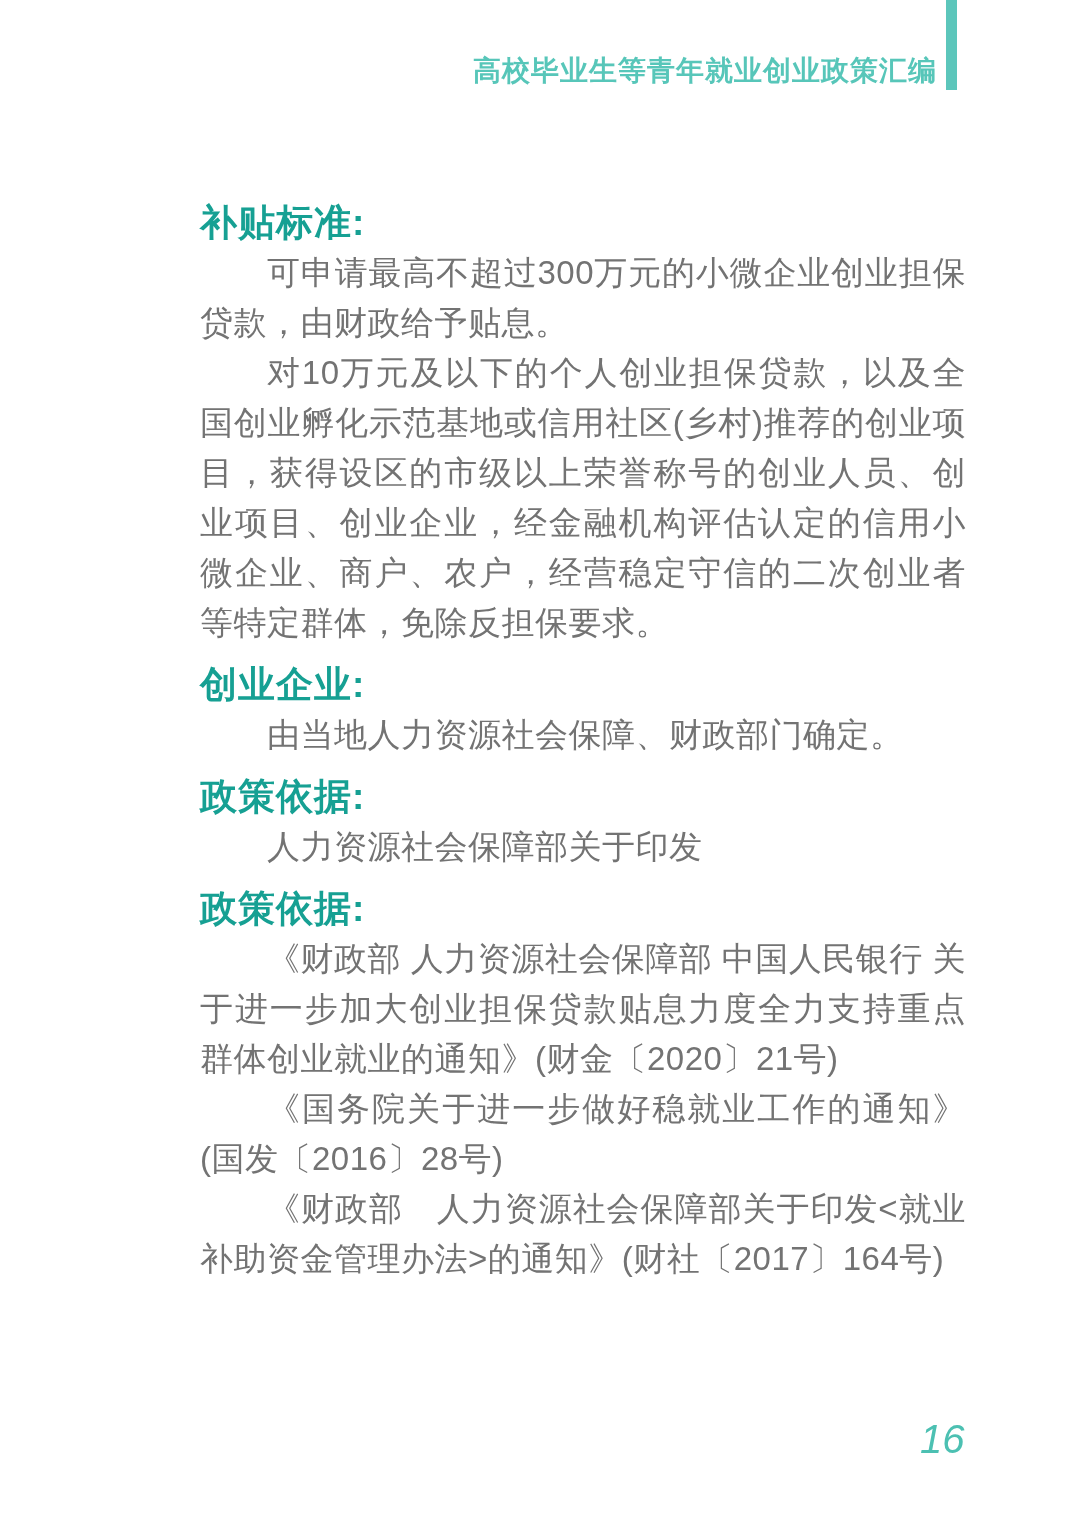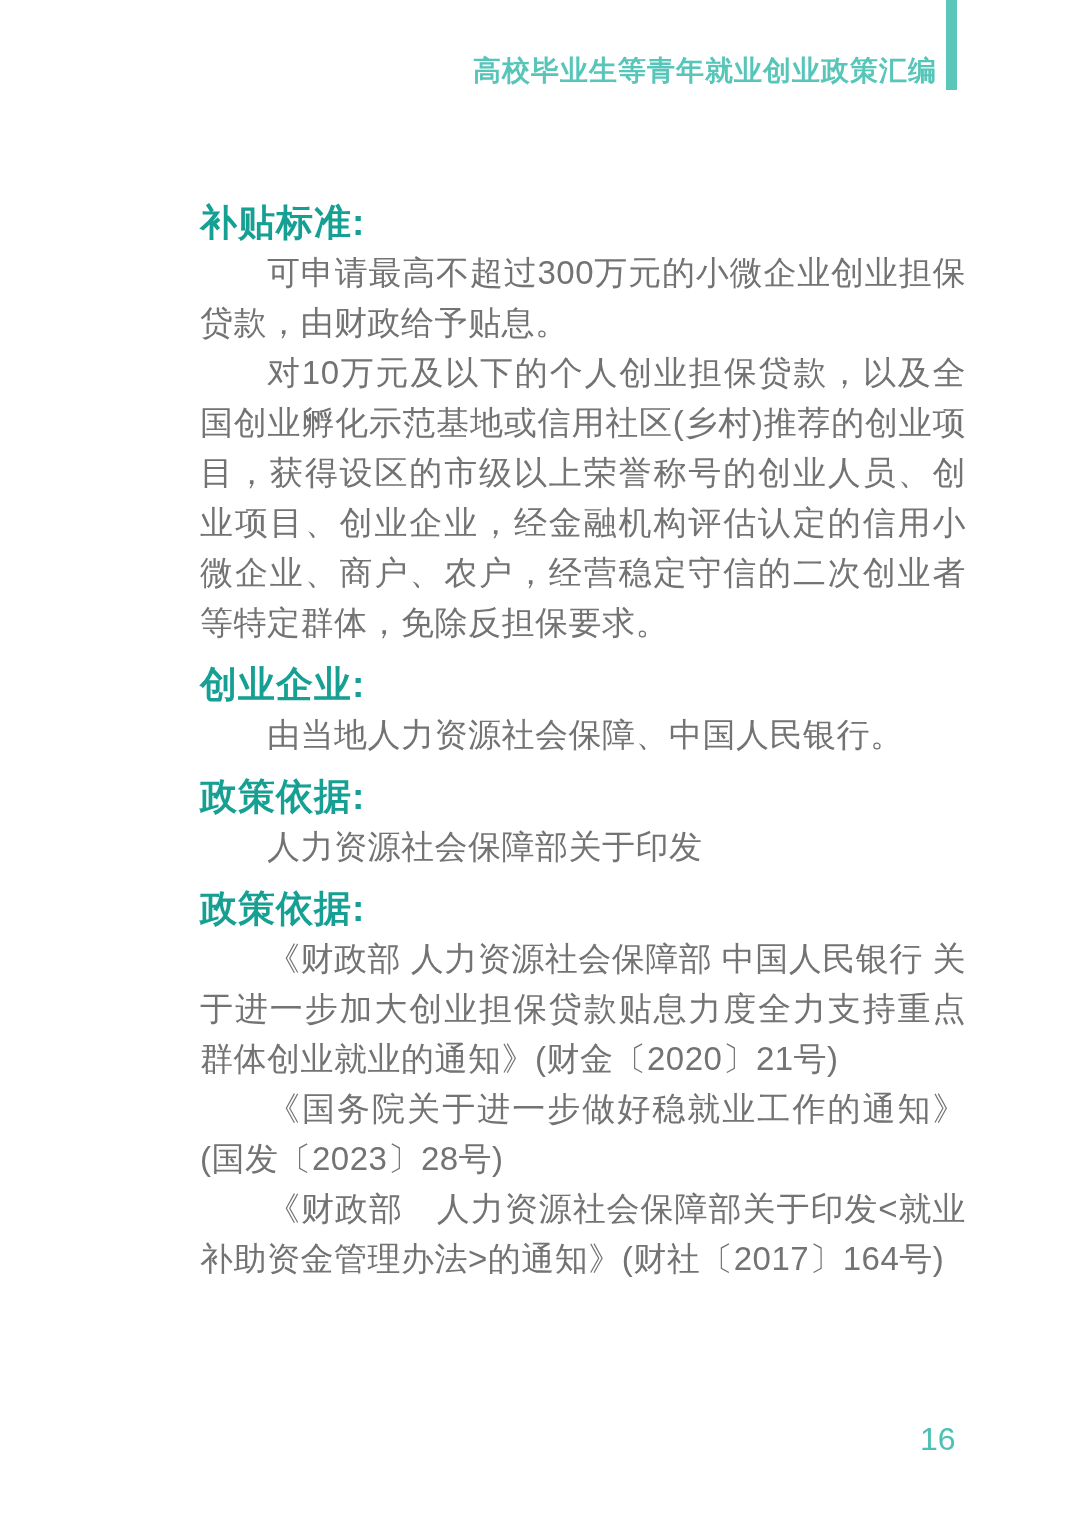--- a/index.html
+++ b/index.html
@@ -53,48 +53,49 @@
     line-height: 50px;
     color: #737373;
     text-align: justify;
     text-indent: 67px;
     letter-spacing: 0.5px;
   }
   .page-number {
     position: absolute;
     left: 920px;
     top: 1420px;
-    font-size: 32px;
+    font-size: 40px;
     line-height: 38px;
     color: #4cc0b2;
+    font-style: italic;
   }
 </style>
 </head>
 <body>
 
 <div class="page">
 
   <div class="accent-bar"></div>
 
   <div class="header-title">高校毕业生等青年就业创业政策汇编</div>
 
   <div class="content">
 
     <h2 class="sec-heading first">补贴标准:</h2>
     <p class="body-para">可申请最高不超过300万元的小微企业创业担保贷款，由财政给予贴息。</p>
     <p class="body-para">对10万元及以下的个人创业担保贷款，以及全国创业孵化示范基地或信用社区(乡村)推荐的创业项目，获得设区的市级以上荣誉称号的创业人员、创业项目、创业企业，经金融机构评估认定的信用小微企业、商户、农户，经营稳定守信的二次创业者等特定群体，免除反担保要求。</p>
 
     <h2 class="sec-heading">创业企业:</h2>
-    <p class="body-para">由当地人力资源社会保障、中国人民银行。</p>
+    <p class="body-para">由当地人力资源社会保障、财政部门确定。</p>
 
     <h2 class="sec-heading">政策依据:</h2>
     <p class="body-para">人力资源社会保障部关于印发</p>
 
     <h2 class="sec-heading">政策依据:</h2>
     <p class="body-para">《财政部 人力资源社会保障部 中国人民银行 关于进一步加大创业担保贷款贴息力度全力支持重点群体创业就业的通知》(财金〔2020〕21号)</p>
-    <p class="body-para">《国务院关于进一步做好稳就业工作的通知》(国发〔2023〕28号)</p>
+    <p class="body-para">《国务院关于进一步做好稳就业工作的通知》(国发〔2016〕28号)</p>
     <p class="body-para">《财政部　人力资源社会保障部关于印发&lt;就业补助资金管理办法&gt;的通知》(财社〔2017〕164号)</p>
 
   </div>
 
   <div class="page-number">16</div>
 
 </div>
 
 </body></html>

